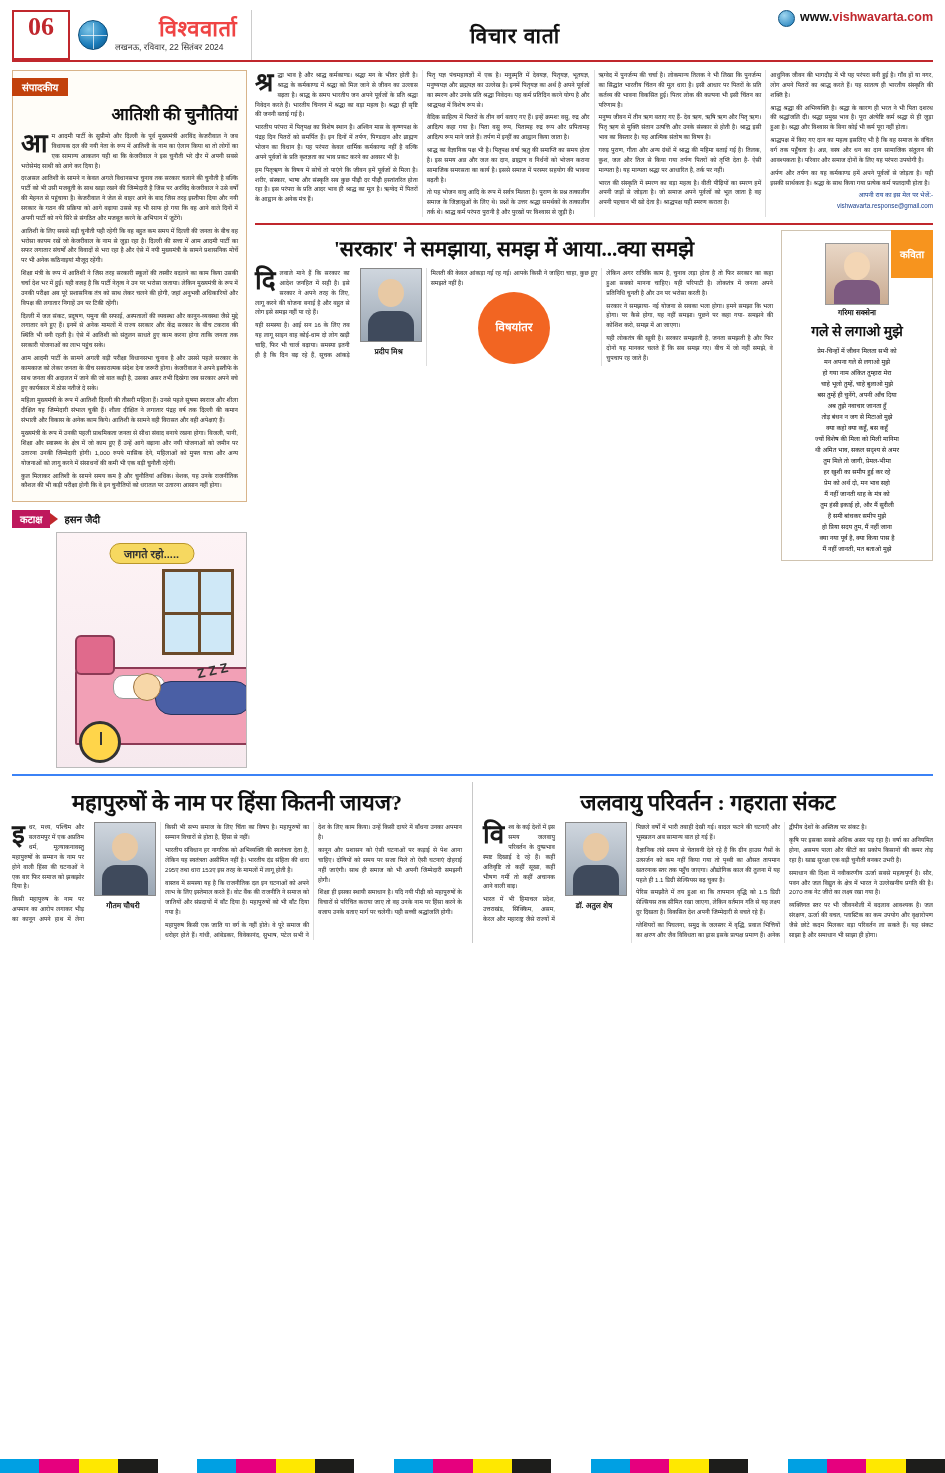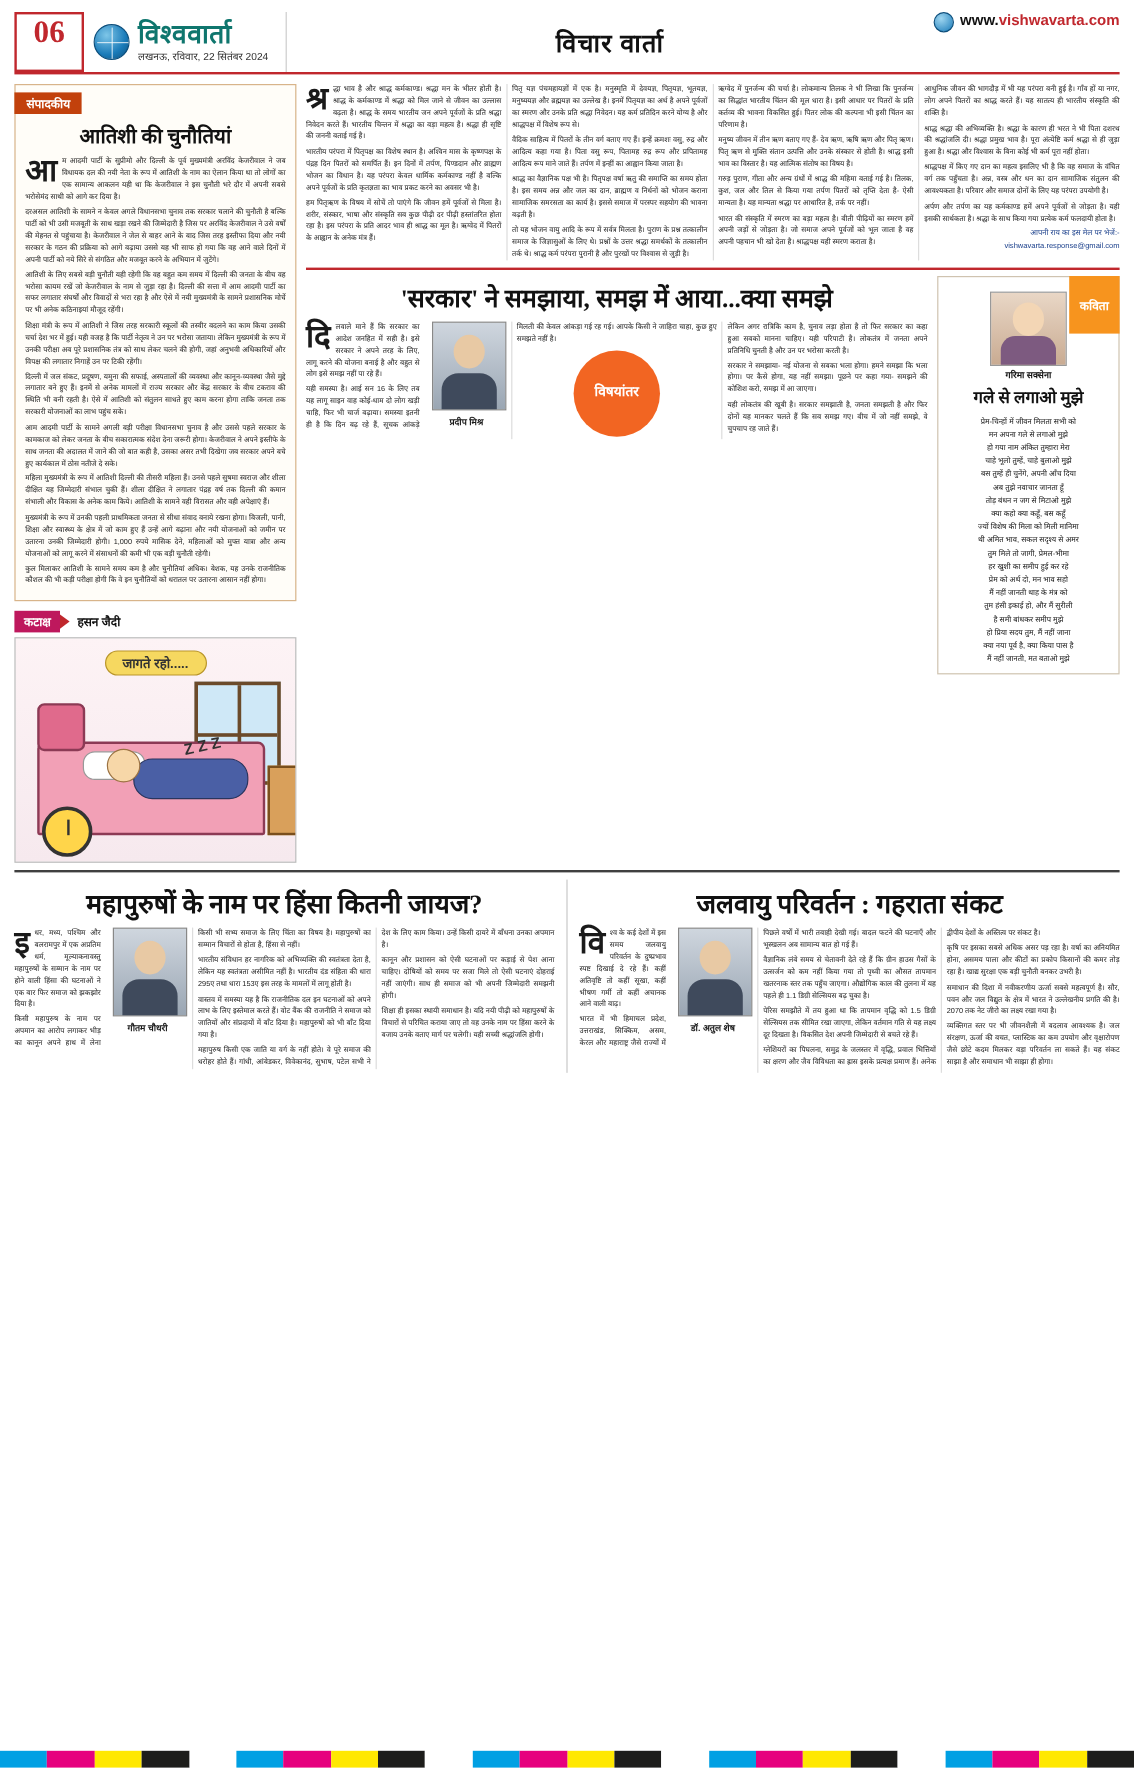--- a/index.html
+++ b/index.html
@@ -26,21 +26,21 @@
     background: radial-gradient(circle at 35% 30%, #7ec6e8 0%, #1a7bb9 60%, #0d4f7c 100%);
     position: relative; border: 1px solid #0d4f7c;
   }
   .globe::after {
     content:""; position:absolute; left:50%; top:2px; width:1px; height:26px; background:rgba(255,255,255,.7);
   }
   .globe::before {
     content:""; position:absolute; top:50%; left:2px; width:26px; height:1px; background:rgba(255,255,255,.7);
   }
   .brandtext { line-height:1; }
-  .brandname { font-family:"Liberation Serif", serif; font-size: 22px; font-weight:bold; color:#0f766e; letter-spacing:.5px; }
+  .brandname { font-family:"Liberation Serif", serif; font-size: 22px; font-weight:bold; color:#ef4444; letter-spacing:.5px;margin-left:44px; }
   .brandsub { font-size: 8.5px; color:#333; margin-top:3px; }
   .center-title {
     flex:1; display:flex; align-items:center; justify-content:center;
     font-family:"Liberation Serif", serif; font-size: 21px; font-weight:bold; letter-spacing:1px;
   }
   .website { display:flex; gap:5px; font-size: 12.5px; font-weight:bold; }
   .web-ic {
     width:17px;height:17px;border-radius:50%;
     background: radial-gradient(circle at 35% 30%, #9fd6f0, #1a7bb9);
     border:1px solid #0d4f7c;
@@ -53,35 +53,36 @@
   .col-left { width: 235px; }
   .col-mid { flex:1; }
 
   
   .edit-box { border:1px solid #d8b48a; padding:6px 8px 8px 8px; background:#fffdf8; }
   .edit-tab {
     display:inline-block; background:#c2410c; color:#fff; font-size:10px; font-weight:bold;
     padding:2px 10px; margin:-7px 0 4px -9px;
   }
   .edit-head {
-    text-align:center; font-family:"Liberation Serif", serif; font-size:17px; font-weight:bold;
+    text-align:right; font-family:"Liberation Serif", serif; font-size:17px; font-weight:bold;
     margin:2px 0 6px 0;
   }
   .txt { font-size:6.1px; line-height:1.62; text-align:justify; color:#1a1a1a; }
   .txt p { margin:0 0 3px 0; }
 
   
   .cartoon-wrap { margin-top:8px; }
   .katax-bar { display:flex; align-items:center; gap:6px; }
   .katax-label { background:#be185d; color:#fff; font-size:10px; font-weight:bold; padding:2px 8px; }
   .katax-arrow { width:0;height:0;border-left:8px solid #c0272d;border-top:6px solid transparent;border-bottom:6px solid transparent; margin-left:-6px;}
   .katax-name { font-size:10px; font-weight:bold; }
   .cartoon {
-    margin-top:4px; border:1px solid #bbb; height:188px; position:relative; overflow:hidden;
+    margin-top:4px; border:1px solid #bbb; height:236px; position:relative; overflow:hidden;
     background:linear-gradient(#fdf3f5, #f6e9ee);
+    margin-left:44px;
   }
   .cart-caption {
     position:absolute; top:10px; left:50%; transform:translateX(-50%);
     background:#f6d860; border:1px solid #b9962a; border-radius:12px; padding:2px 14px;
     font-size:11px; font-weight:bold; color:#333;
   }
   .bed {
     position:absolute; left:18px; bottom:22px; width:190px; height:78px;
     background:#f2a0b6; border:2px solid #8c3a55; border-radius:6px 6px 2px 2px;
   }
@@ -145,21 +146,21 @@
   }
   .poet-photo .head{position:absolute;left:50%;transform:translateX(-50%);top:8px;width:26px;height:28px;border-radius:50%;background:#f3d6b5;}
   .poet-photo .torso{position:absolute;left:50%;transform:translateX(-50%);bottom:0;width:46px;height:24px;border-radius:12px 12px 0 0;background:#7d5a80;}
   .poem-title { text-align:center; font-family:"Liberation Serif", serif; font-size:14px; font-weight:bold; margin:4px 0 5px 0;}
   .poem-body { font-size:6.3px; line-height:1.75; text-align:center; }
   .poem-body p { margin:0; }
 
   .mail-line { font-size:6.3px; text-align:right; margin-top:4px; color:#1a3f8b; }
 
   
-  .bottom-row { display:flex; gap:10px; margin-top:6px; border-top:2px solid #404040; padding-top:6px; }
+  .bottom-row { display:flex; gap:10px; margin-top:6px; border-top:2px solid #3b82f6; padding-top:6px; }
   .bot-col { flex:1; }
   .vdiv { width:1px; background:#c8c8c8; }
 
   
   .colorbar { position:absolute; left:0; bottom:0; width:945px; height:14px; display:flex; }
   .colorbar div { flex:1; }
 
   .clearfix::after { content:""; display:block; clear:both; }
 </style>
 </head>

